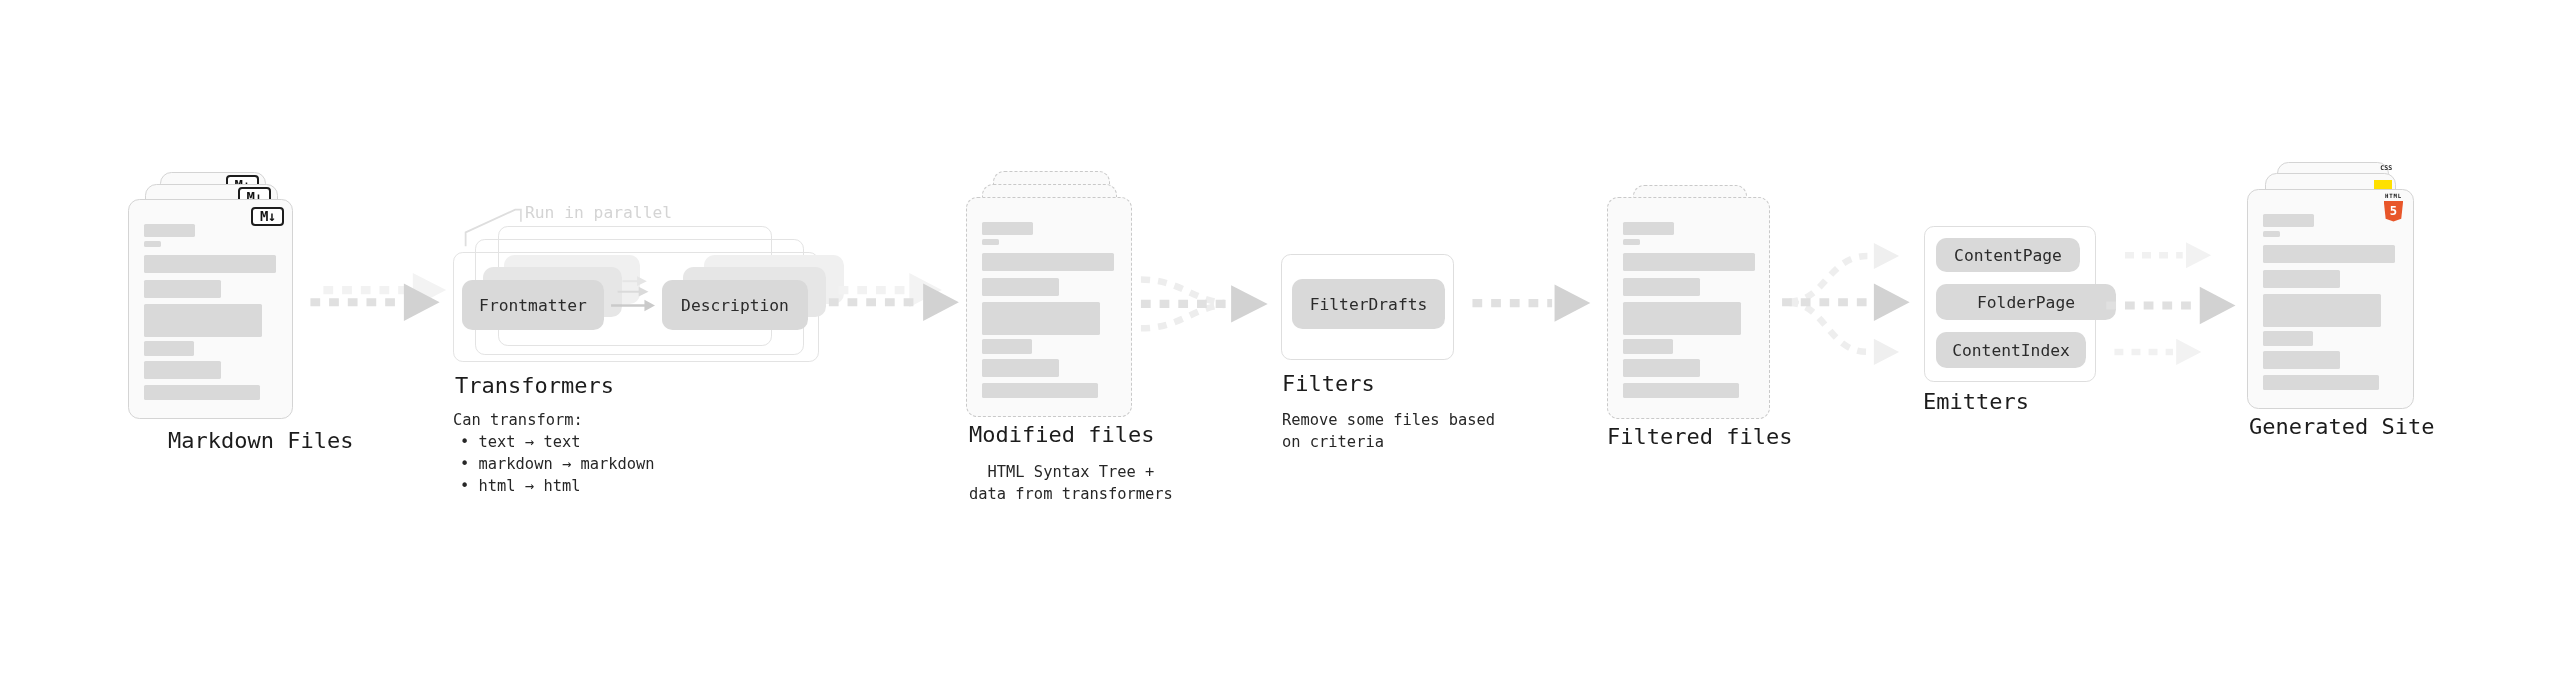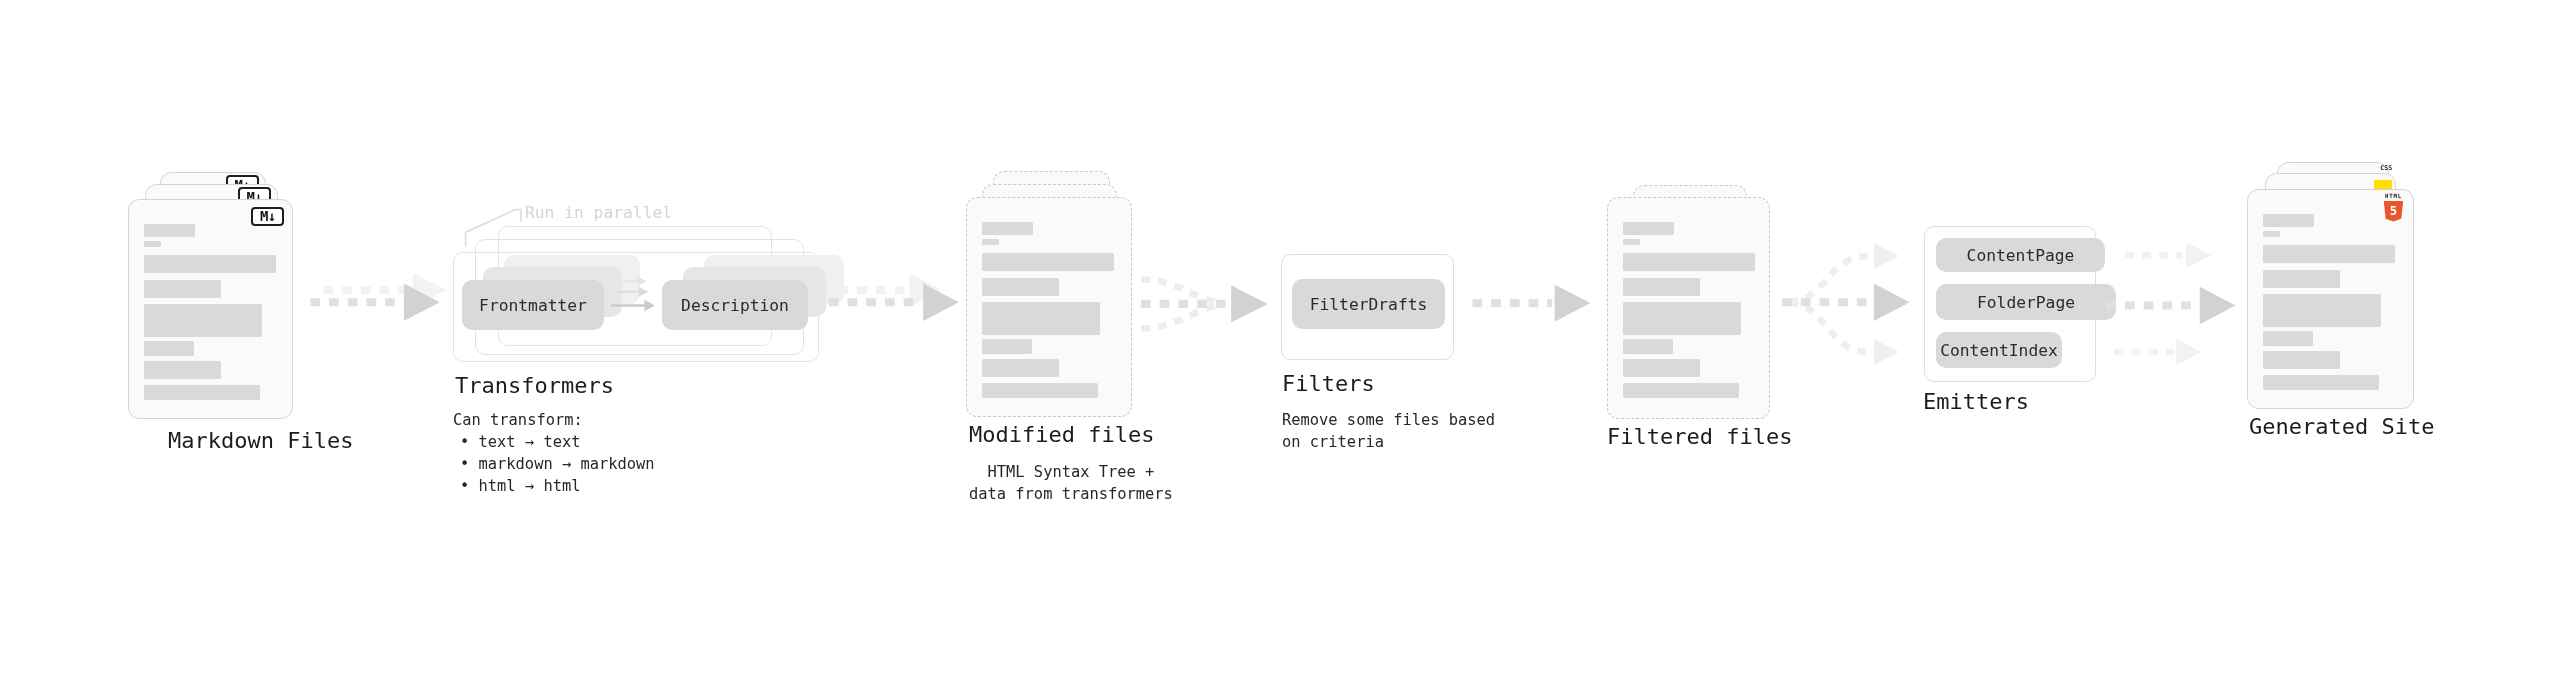--- a/index.html
+++ b/index.html
@@ -136,23 +136,23 @@
         <div class="bar"></div>
       <div class="bar"></div>
         <div class="bar"></div>
         <div class="bar"></div>
         <div class="bar"></div>
     </div>
   </div>
   <div class="title" style="left:1607px;top:424px;">Filtered files</div>
 
   <div class="obox white" style="left:1924px;top:226px;width:172px;height:156px;"></div>
-  <div class="pill" style="left:1936px;top:238px;width:169px;height:34px;">ContentPage</div>
+  <div class="pill" style="left:1936px;top:238px;width:144px;height:34px;">ContentPage</div>
   <div class="pill" style="left:1936px;top:284px;width:180px;height:36px;">FolderPage</div>
-  <div class="pill" style="left:1936px;top:332px;width:126px;height:36px;">ContentIndex</div>
+  <div class="pill" style="left:1936px;top:332px;width:150px;height:36px;">ContentIndex</div>
   <div class="title" style="left:1923px;top:389px;">Emitters</div>
 
   <div class="scard tab z0" style="left:2277px;top:162px;width:112px;">
     <div class="css-badge" style="right:5.7px;top:2.4px;">
       <div class="t">CSS</div>
       <div class="u"></div>
     </div>
   </div>
   <div class="scard tab z1" style="left:2265px;top:173px;width:131px;">
     <div class="js-badge" style="right:3.3px;top:5.7px;"></div>

